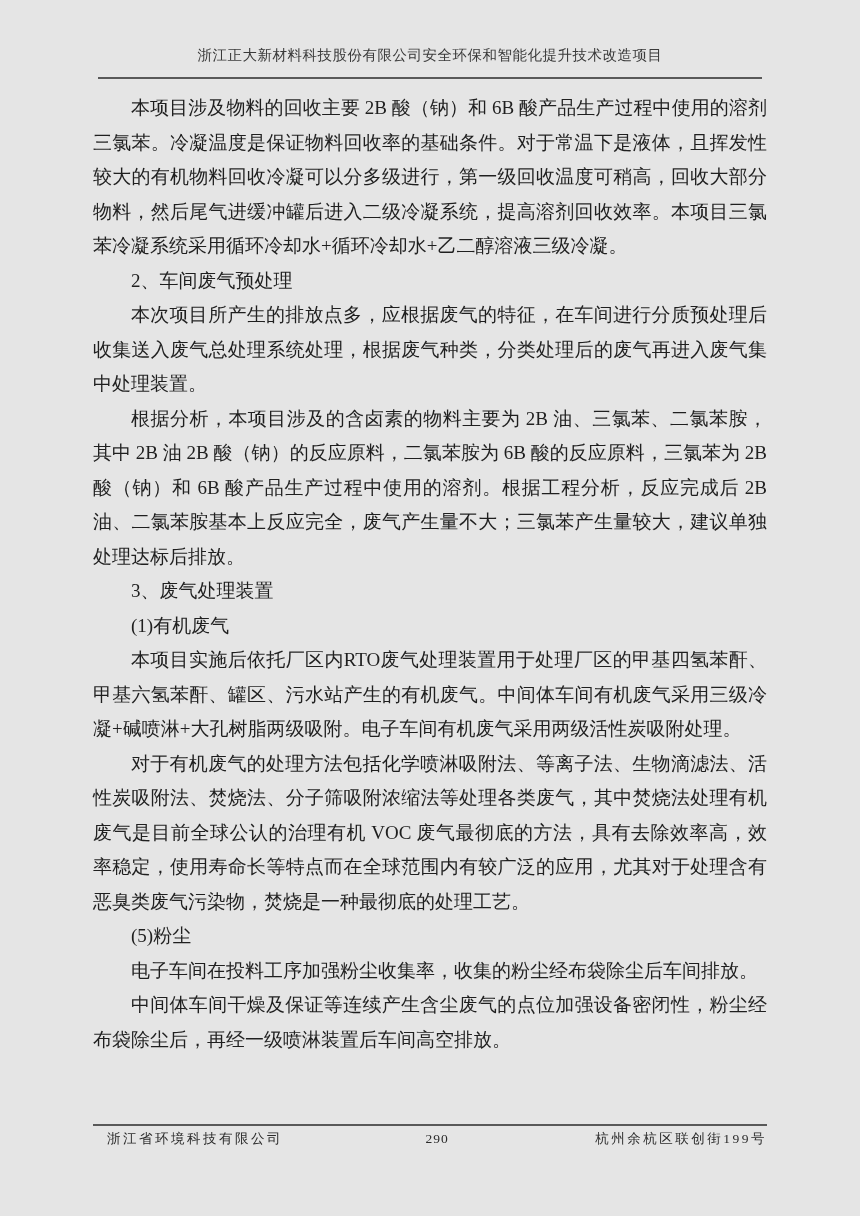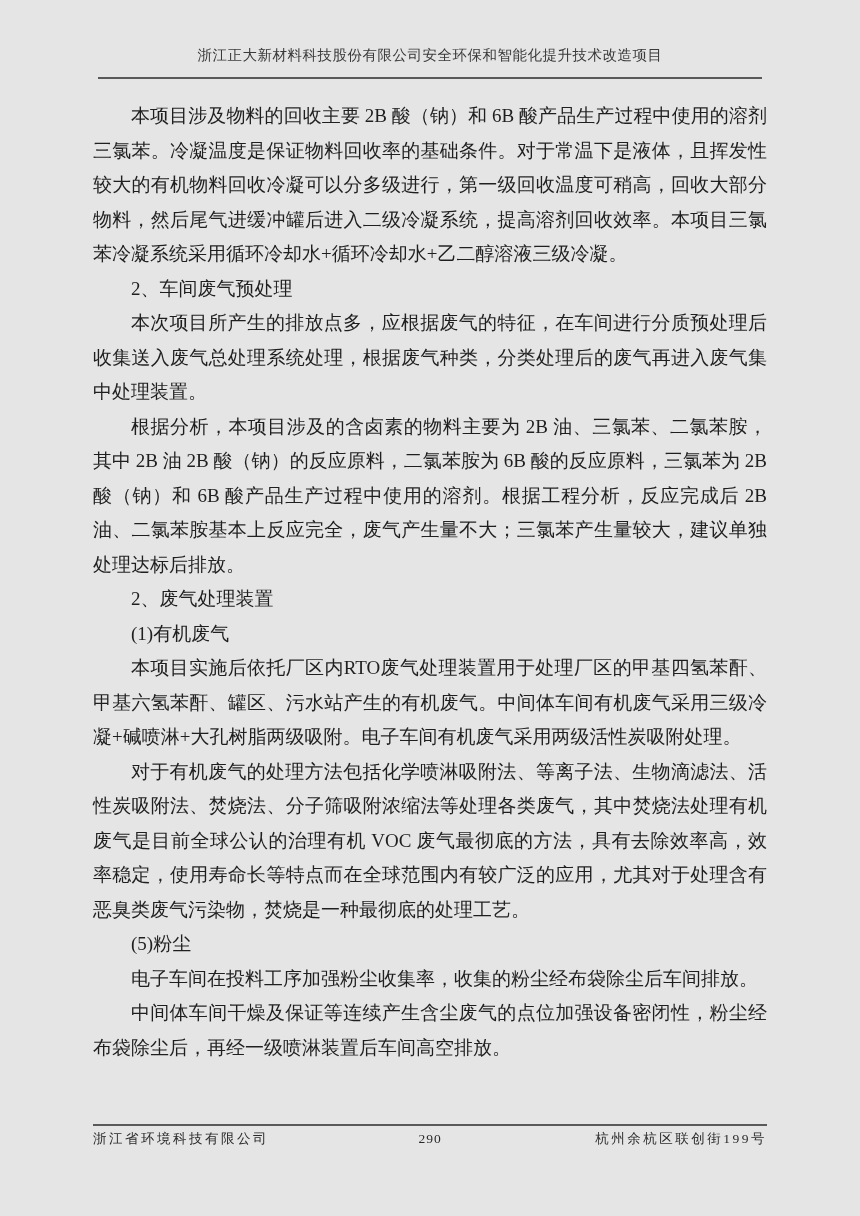--- a/index.html
+++ b/index.html
@@ -32,21 +32,21 @@
   .header-rule {
     position: absolute;
     top: 77px;
     left: 98px;
     width: 664px;
     height: 2px;
     background: #595959;
   }
   .doc-body {
     position: absolute;
-    top: 99px;
+    top: 91px;
     left: 93px;
     width: 674px;
     font-size: 19px;
     line-height: 34.5px;
     text-align: justify;
   }
   .doc-body p {
     margin: 0;
     padding: 0;
     text-indent: 38px;
@@ -67,20 +67,21 @@
     display: flex;
     align-items: baseline;
     font-size: 13.5px;
     color: #2a2a2a;
   }
   .doc-footer .left {
     flex: 1;
     text-align: left;
     letter-spacing: 2.5px;
     white-space: nowrap;
+    margin-left: 14px;
   }
   .doc-footer .center {
     flex: 0 0 auto;
     text-align: center;
     letter-spacing: 1px;
   }
   .doc-footer .right {
     flex: 1;
     text-align: right;
     letter-spacing: 2.5px;
@@ -95,21 +96,21 @@
   <div class="doc-header">
     <div class="title">浙江正大新材料科技股份有限公司安全环保和智能化提升技术改造项目</div>
   </div>
   <div class="header-rule"></div>
 
   <div class="doc-body">
     <p>本项目涉及物料的回收主要 2B 酸（钠）和 6B 酸产品生产过程中使用的溶剂三氯苯。冷凝温度是保证物料回收率的基础条件。对于常温下是液体，且挥发性较大的有机物料回收冷凝可以分多级进行，第一级回收温度可稍高，回收大部分物料，然后尾气进缓冲罐后进入二级冷凝系统，提高溶剂回收效率。本项目三氯苯冷凝系统采用循环冷却水+循环冷却水+乙二醇溶液三级冷凝。</p>
     <p>2、车间废气预处理</p>
     <p>本次项目所产生的排放点多，应根据废气的特征，在车间进行分质预处理后收集送入废气总处理系统处理，根据废气种类，分类处理后的废气再进入废气集中处理装置。</p>
     <p>根据分析，本项目涉及的含卤素的物料主要为 2B 油、三氯苯、二氯苯胺，其中 2B 油 2B 酸（钠）的反应原料，二氯苯胺为 6B 酸的反应原料，三氯苯为 2B 酸（钠）和 6B 酸产品生产过程中使用的溶剂。根据工程分析，反应完成后 2B 油、二氯苯胺基本上反应完全，废气产生量不大；三氯苯产生量较大，建议单独处理达标后排放。</p>
-    <p>2、废气处理装置</p>
+    <p>3、废气处理装置</p>
     <p>(1)有机废气</p>
     <p>本项目实施后依托厂区内RTO废气处理装置用于处理厂区的甲基四氢苯酐、甲基六氢苯酐、罐区、污水站产生的有机废气。中间体车间有机废气采用三级冷凝+碱喷淋+大孔树脂两级吸附。电子车间有机废气采用两级活性炭吸附处理。</p>
     <p>对于有机废气的处理方法包括化学喷淋吸附法、等离子法、生物滴滤法、活性炭吸附法、焚烧法、分子筛吸附浓缩法等处理各类废气，其中焚烧法处理有机废气是目前全球公认的治理有机 VOC 废气最彻底的方法，具有去除效率高，效率稳定，使用寿命长等特点而在全球范围内有较广泛的应用，尤其对于处理含有恶臭类废气污染物，焚烧是一种最彻底的处理工艺。</p>
     <p>(5)粉尘</p>
     <p>电子车间在投料工序加强粉尘收集率，收集的粉尘经布袋除尘后车间排放。</p>
     <p>中间体车间干燥及保证等连续产生含尘废气的点位加强设备密闭性，粉尘经布袋除尘后，再经一级喷淋装置后车间高空排放。</p>
   </div>
 
   <div class="footer-rule"></div>
 

